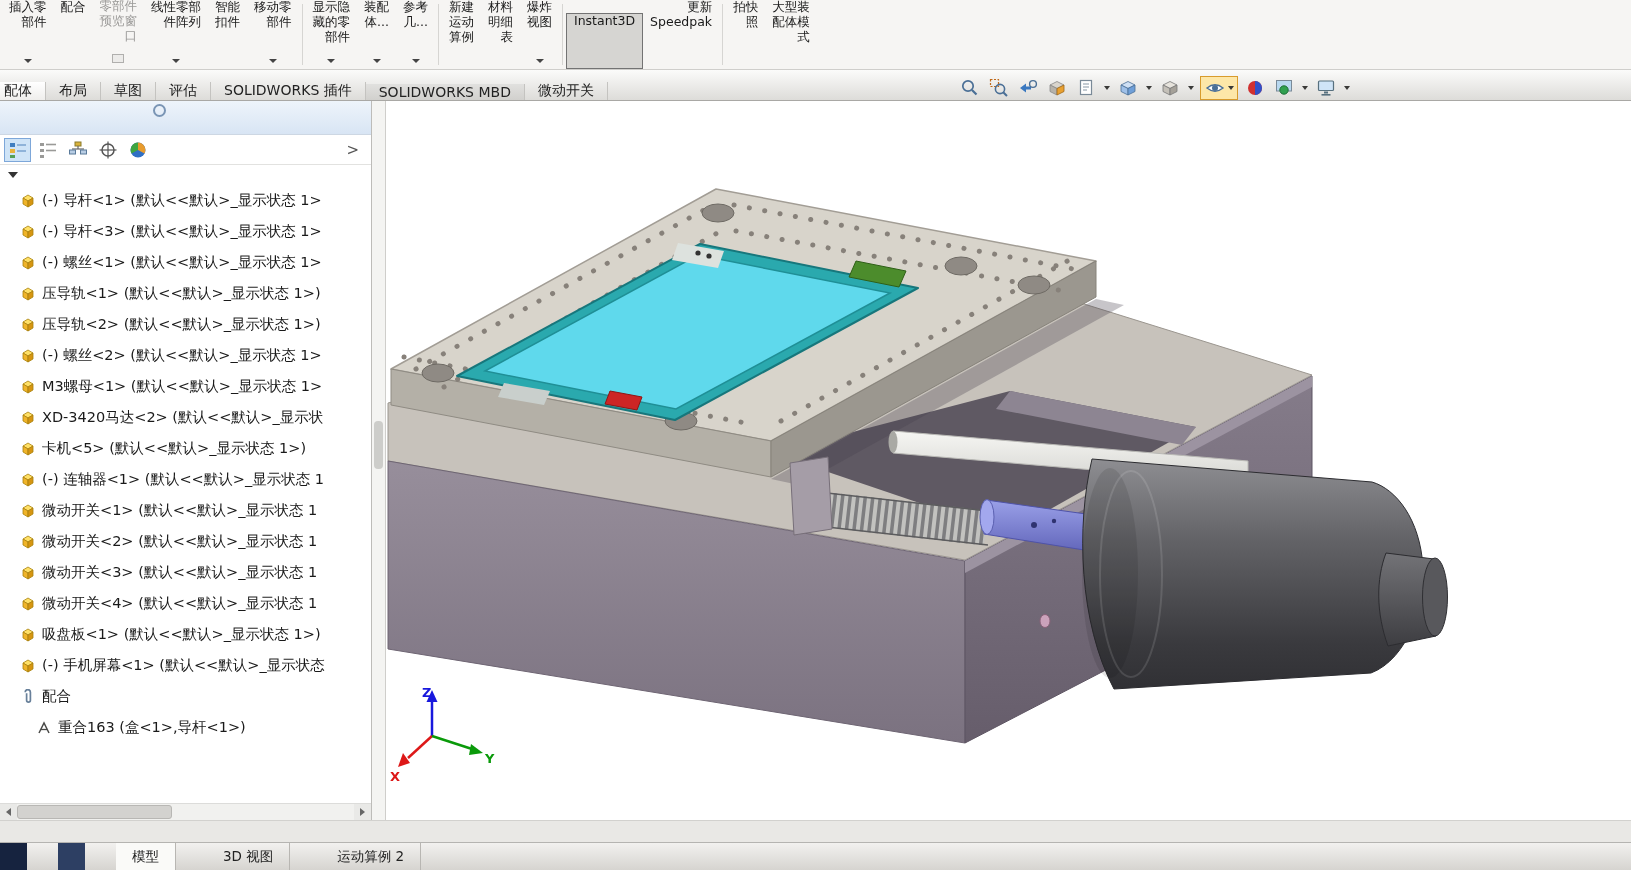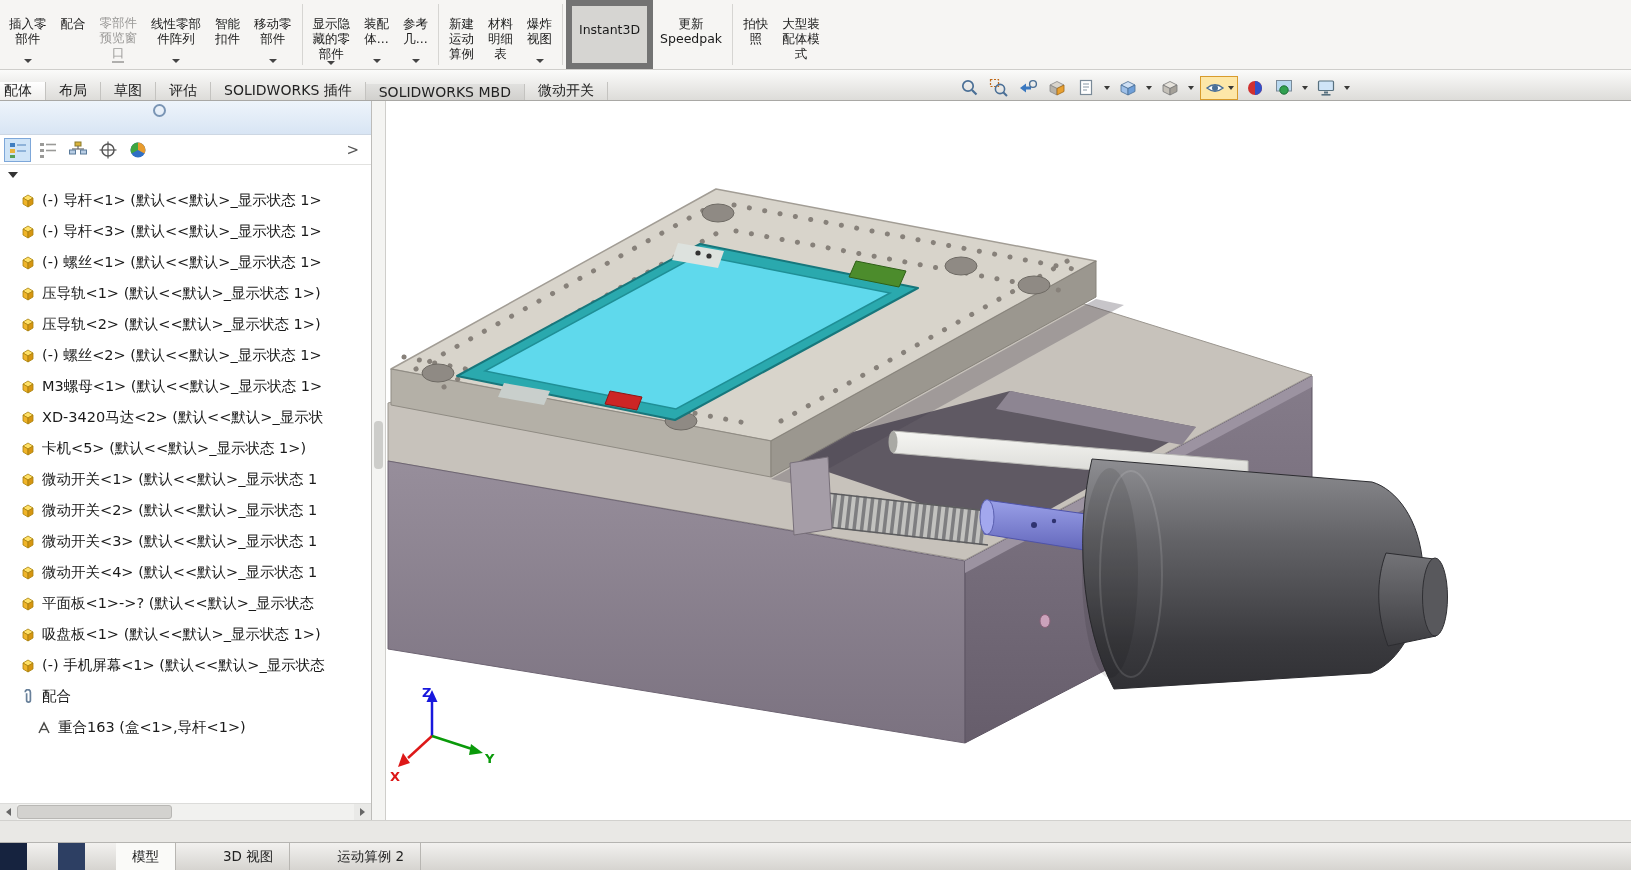--- a/index.html
+++ b/index.html
@@ -3,24 +3,24 @@
 <meta charset="utf-8">
 <style>
   * { margin:0; padding:0; box-sizing:border-box; }
   html,body { background:#e8e8e6; }
   #app { position:relative; width:1631px; height:870px; background:#fff; overflow:hidden;
          font-family:"DejaVu Sans","Liberation Sans",sans-serif; color:#1a1a1a; }
 
   
   .ribbon { position:absolute; top:0; left:0; right:0; height:70px; background:#f6f5f3;
             border-bottom:1px solid #cfcecb; display:flex; align-items:stretch; padding:0 2px; }
-  .rbtn { display:flex; flex-direction:column; align-items:center; padding:17px 7px 2px;
-          font-size:12.5px; line-height:1.18; text-align:center; cursor:default; }
+  .rbtn { display:flex; flex-direction:column; align-items:center; padding:0 7px 2px;
+          font-size:12.5px; line-height:1.18; text-align:right; cursor:default; }
   .rbtn .lbl { white-space:pre-line; }
-  .rbtn.active { background:#d6d5d2; border:6px solid #737373; }
+  .rbtn.active { background:#d6d5d2; border:1px solid #737373;margin-top:13px; }
   .rbtn.disabled { color:#9b9a98;font-family:Liberation Mono, monospace; }
   .caret { width:0; height:0; border-left:4px solid transparent; border-right:4px solid transparent;
            border-top:4.5px solid #444; margin-top:auto; margin-bottom:4px; }
   .winglyph { width:12px; height:9px; border:1px solid #b0afad; background:#eceßbe9; margin-top:auto; margin-bottom:4px; background:#ecebe9; }
   .rsep { width:1px; background:#d6d5d2; margin:4px 3px; }
 
   
   .cmdtabs { position:absolute; top:70px; left:0; right:0; height:31px;
              background:linear-gradient(#fbfbfa,#dddcd9); border-bottom:1px solid #a9a8a5;
              display:flex; align-items:flex-end; font-size:14px; }
@@ -375,45 +375,45 @@
       <div class="trow">
           <svg class="ticn" viewBox="0 0 16 16">
             <use href="#sym-part"></use>
           </svg>
           <span>卡机&lt;5&gt; (默认&lt;&lt;默认&gt;_显示状态 1&gt;)</span>
         </div>
       <div class="trow">
           <svg class="ticn" viewBox="0 0 16 16">
             <use href="#sym-part"></use>
           </svg>
+          <span>(-) 连轴器&lt;1&gt; (默认&lt;&lt;默认&gt;_显示状态 1</span>
+        </div>
+      <div class="trow">
+          <svg class="ticn" viewBox="0 0 16 16">
+            <use href="#sym-part"></use>
+          </svg>
           <span>微动开关&lt;1&gt; (默认&lt;&lt;默认&gt;_显示状态 1</span>
         </div>
       <div class="trow">
           <svg class="ticn" viewBox="0 0 16 16">
             <use href="#sym-part"></use>
           </svg>
           <span>微动开关&lt;2&gt; (默认&lt;&lt;默认&gt;_显示状态 1</span>
         </div>
       <div class="trow">
           <svg class="ticn" viewBox="0 0 16 16">
             <use href="#sym-part"></use>
           </svg>
           <span>微动开关&lt;3&gt; (默认&lt;&lt;默认&gt;_显示状态 1</span>
         </div>
       <div class="trow">
           <svg class="ticn" viewBox="0 0 16 16">
             <use href="#sym-part"></use>
           </svg>
           <span>微动开关&lt;4&gt; (默认&lt;&lt;默认&gt;_显示状态 1</span>
-        </div>
-      <div class="trow">
-          <svg class="ticn" viewBox="0 0 16 16">
-            <use href="#sym-part"></use>
-          </svg>
-          <span>平面板&lt;1&gt;-&gt;? (默认&lt;&lt;默认&gt;_显示状态</span>
         </div>
       <div class="trow">
           <svg class="ticn" viewBox="0 0 16 16">
             <use href="#sym-part"></use>
           </svg>
           <span>吸盘板&lt;1&gt; (默认&lt;&lt;默认&gt;_显示状态 1&gt;)</span>
         </div>
       <div class="trow">
           <svg class="ticn" viewBox="0 0 16 16">
             <use href="#sym-part"></use>

